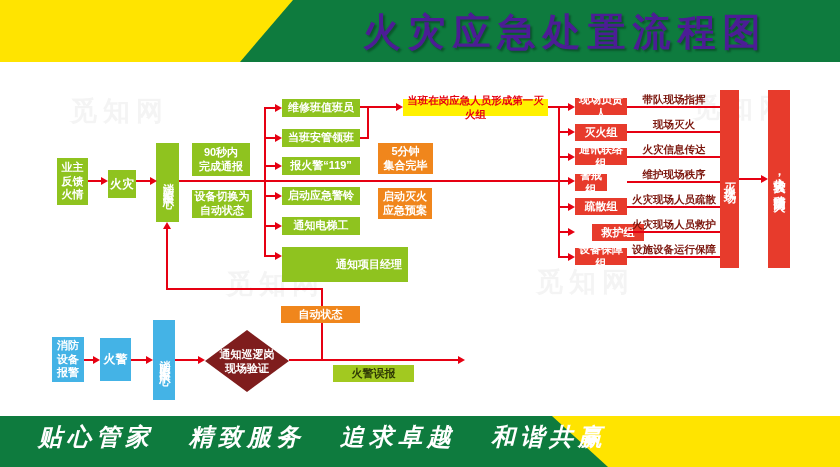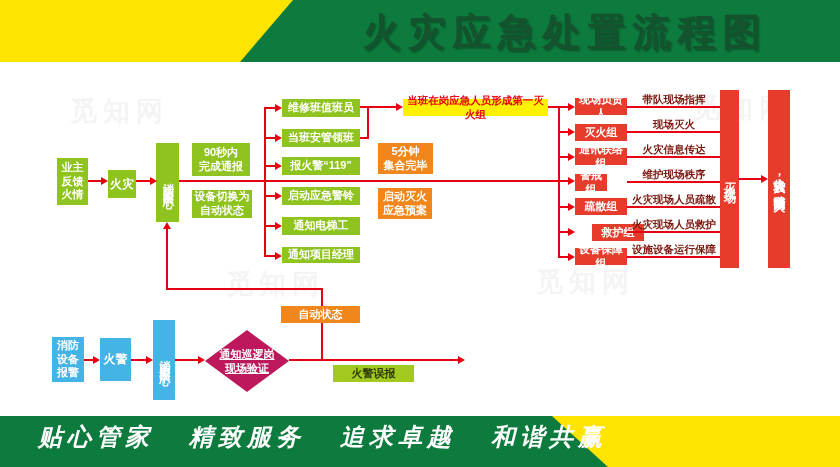--- a/index.html
+++ b/index.html
@@ -5,42 +5,42 @@
   html,body{margin:0;padding:0;background:#ccc;}
   .stage{position:relative;width:840px;height:467px;background:#fff;overflow:hidden;
          font-family:"Liberation Sans","DejaVu Sans",sans-serif;}
   
   .band-top{position:absolute;left:0;top:0;width:840px;height:62px;background:#0e7b3e;}
   .band-top-yellow{position:absolute;left:0;top:0;width:300px;height:62px;background:#ffe400;
          clip-path:polygon(0 0,293px 0,240px 62px,0 62px);}
   .logo-text{position:absolute;left:20px;top:12px;width:260px;font-size:28px;font-weight:700;
          color:#e60012;letter-spacing:1px;white-space:pre;}
   .main-title{position:absolute;left:300px;top:4px;width:530px;text-align:center;font-size:38px;
-         font-weight:900;color:#14532d;letter-spacing:7px;line-height:56px;
+         font-weight:900;color:#4c1d95;letter-spacing:7px;line-height:56px;
          text-shadow:2px 2px 2px rgba(0,0,0,.3);}
   .band-bottom{position:absolute;left:0;top:416px;width:840px;height:51px;background:#ffe400;}
   .band-bottom-green{position:absolute;left:0;top:0;width:640px;height:51px;background:#0e7b3e;
          clip-path:polygon(0 0,552px 0,608px 51px,0 51px);}
   .slogan{position:absolute;left:38px;top:421px;font-size:24px;font-weight:900;font-style:italic;
          color:#fff;letter-spacing:5px;white-space:pre;}
   
   .wm{position:absolute;font-size:27px;font-weight:900;color:rgba(60,60,60,.06);letter-spacing:6px;}
   
   .node{position:absolute;display:flex;align-items:center;justify-content:center;text-align:center;
         color:#fff;font-weight:700;white-space:pre-line;line-height:1.25;}
   .g{background:#8fc31f;}          
   .b{background:#44b3e6;}          
   .o{background:#f0861c;}          
   .r{background:#e73b2c;}          
   .yn{background:#fff100;color:#e60012;}  
   .g2{background:#a2c920;}         
   .vt{writing-mode:vertical-lr;letter-spacing:3px;}
   .diamond{position:absolute;display:flex;align-items:center;justify-content:center;text-align:center;
-        background:#be185d;color:#fff;font-weight:700;white-space:pre-line;line-height:1.3;
-        clip-path:polygon(50% 0,100% 50%,50% 100%,0 50%);text-decoration:underline;}
+        background:#7f1d1d;color:#fff;font-weight:700;white-space:pre-line;line-height:1.3;
+        clip-path:polygon(50% 0,100% 50%,50% 100%,0 50%);}
   .duty{position:absolute;text-align:center;font-size:10.5px;font-weight:700;color:#7b150c;}
   
   .hl,.vl{position:absolute;background:#e60012;}
   .hl{height:2px;} .vl{width:2px;}
   .ar{position:absolute;width:0;height:0;border-top:4px solid transparent;
       border-bottom:4px solid transparent;border-left:7px solid #e60012;}
   .au{position:absolute;width:0;height:0;border-left:4px solid transparent;
       border-right:4px solid transparent;border-bottom:7px solid #e60012;}
   .f10{font-size:10.5px;} .f11{font-size:11px;} .f12{font-size:12px;}
 </style>
@@ -66,21 +66,21 @@
   <div class="node g f11" style="left:192px;top:143px;width:58px;height:33px;">90秒内
 完成通报</div>
   <div class="node g f11" style="left:192px;top:190px;width:60px;height:28px;">设备切换为
 自动状态</div>
 
   <div class="node g f11" style="left:282px;top:99px;width:78px;height:18px;">维修班值班员</div>
   <div class="node g f11" style="left:282px;top:129px;width:78px;height:18px;">当班安管领班</div>
   <div class="node g f11" style="left:282px;top:157px;width:78px;height:18px;">报火警“119”</div>
   <div class="node g f11" style="left:282px;top:187px;width:78px;height:18px;">启动应急警铃</div>
   <div class="node g f11" style="left:282px;top:217px;width:78px;height:18px;">通知电梯工</div>
-  <div class="node g f11" style="left:282px;top:247px;width:78px;height:16px;">通知项目经理</div>
+  <div class="node g f11" style="left:282px;top:247px;width:78px;height:35px;padding-left:48px;">通知项目经理</div>
 
   <div class="node o f11" style="left:378px;top:143px;width:55px;height:31px;">5分钟
 集合完毕</div>
   <div class="node yn f10" style="left:403px;top:99px;width:145px;height:17px;">当班在岗应急人员形成第一灭火组</div>
 
   <div class="node o f11" style="left:378px;top:188px;width:54px;height:31px;">启动灭火
 应急预案</div>
 
   <div class="node r f11" style="left:575px;top:98px;width:52px;height:17px;">现场负责人</div>
   <div class="node r f11" style="left:575px;top:124px;width:52px;height:17px;">灭火组</div>

